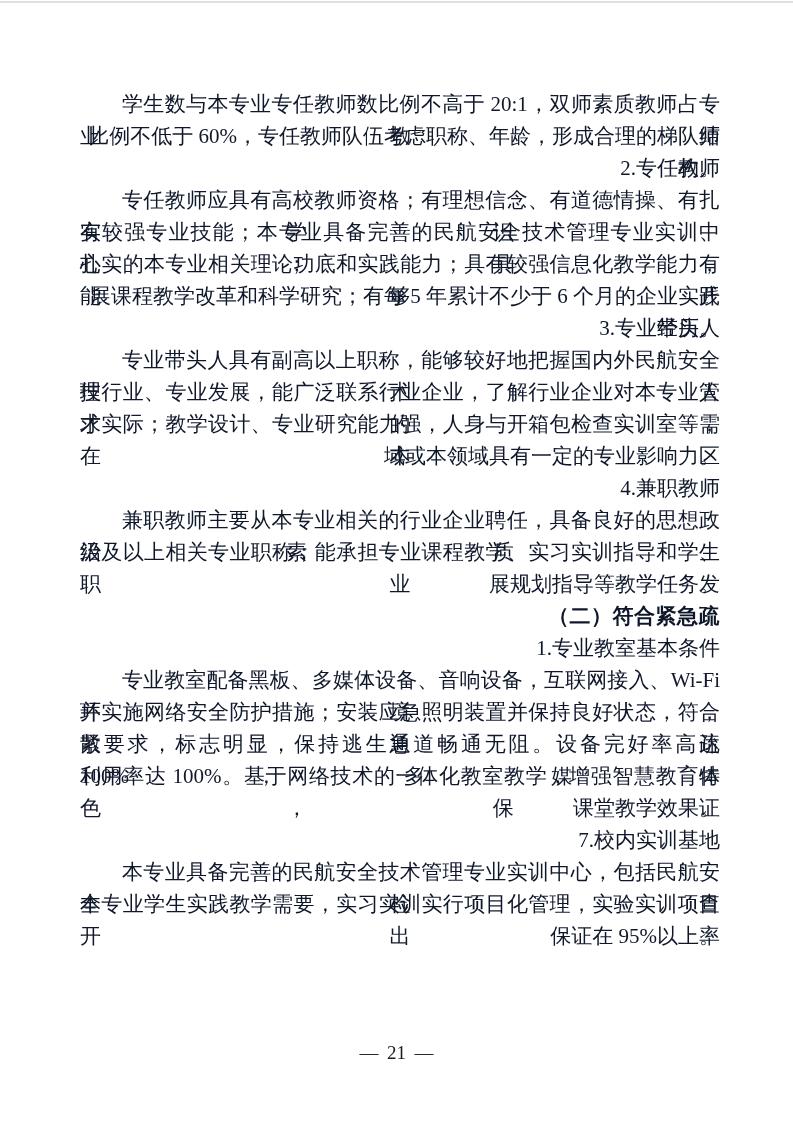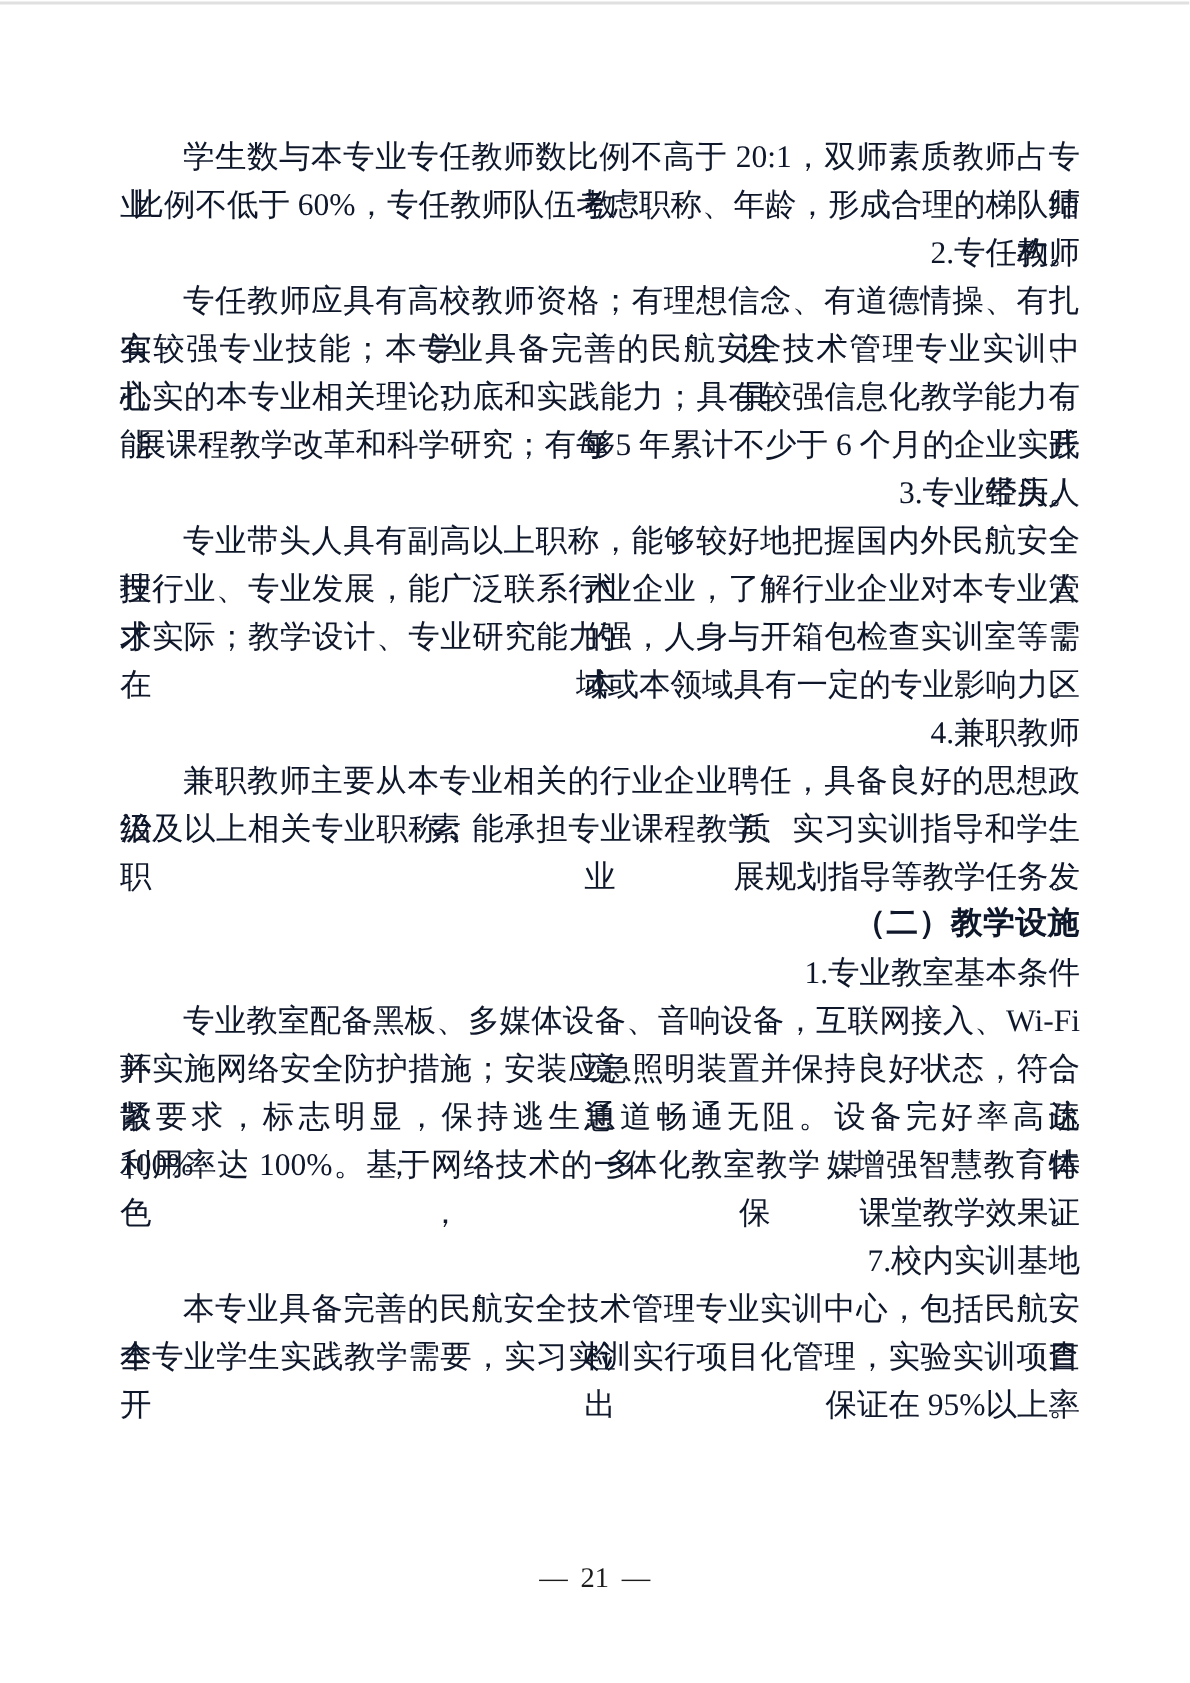--- a/index.html
+++ b/index.html
@@ -81,21 +81,21 @@
     <div class="ln">展课程教学改革和科学研究；有每 5 年累计不少于 6 个月的企业实践经历。</div>
     <div class="ln ind">3.专业带头人</div>
     <div class="ln ind just">专业带头人具有副高以上职称，能够较好地把握国内外民航安全技术管</div>
     <div class="ln just">理行业、专业发展，能广泛联系行业企业，了解行业企业对本专业人才的需</div>
     <div class="ln just">求实际；教学设计、专业研究能力强，人身与开箱包检查实训室等，在本区</div>
     <div class="ln">域或本领域具有一定的专业影响力。</div>
     <div class="ln ind">4.兼职教师</div>
     <div class="ln ind just">兼职教师主要从本专业相关的行业企业聘任，具备良好的思想政治素质、</div>
     <div class="ln just">级及以上相关专业职称；能承担专业课程教学、实习实训指导和学生职业发</div>
     <div class="ln">展规划指导等教学任务。</div>
-    <div class="ln ind bold">（二）教学设施</div>
+    <div class="ln ind bold">（二）符合紧急疏</div>
     <div class="ln ind">1.专业教室基本条件</div>
     <div class="ln ind just">专业教室配备黑板、多媒体设备、音响设备，互联网接入、Wi-Fi 环境，</div>
     <div class="ln just">并实施网络安全防护措施；安装应急照明装置并保持良好状态，符合紧急疏</div>
     <div class="ln just">散要求，标志明显，保持逃生通道畅通无阻。设备完好率高达 100%，多媒体</div>
     <div class="ln just">利用率达 100%。基于网络技术的一体化教室教学，增强智慧教育特色，保证</div>
     <div class="ln">课堂教学效果。</div>
     <div class="ln ind">7.校内实训基地</div>
     <div class="ln ind just">本专业具备完善的民航安全技术管理专业实训中心，包括民航安全检查</div>
     <div class="ln just">本专业学生实践教学需要，实习实训实行项目化管理，实验实训项目开出率</div>
     <div class="ln">保证在 95%以上。</div>

